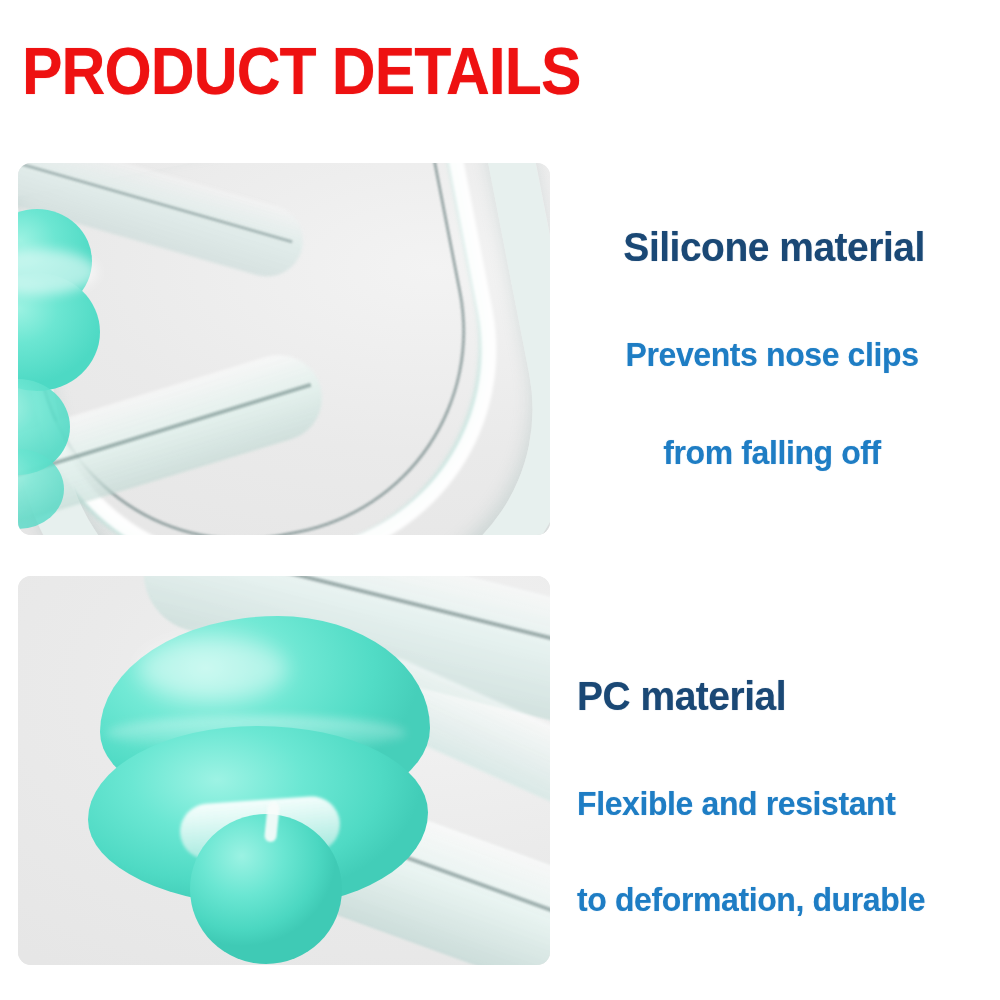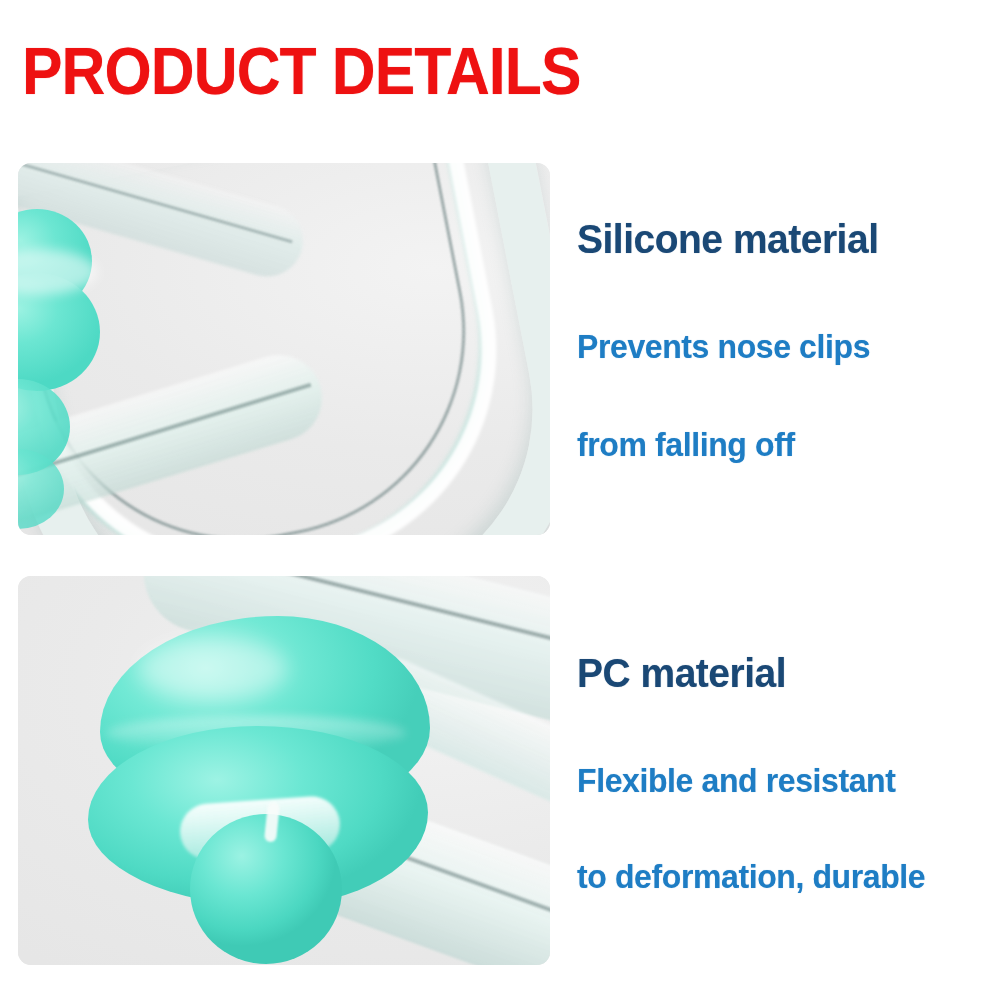--- a/index.html
+++ b/index.html
@@ -301,22 +301,22 @@
     border-radius: 50%;
     filter: blur(10px);
   }
 
   
   .copy {
     position: absolute;
     left: 577px;
     width: 415px;
   }
-  .copy-silicone { top: 216px; }
-  .copy-pc       { top: 650px; }
+  .copy-silicone { top: 224px; text-align: center; }
+  .copy-pc       { top: 673px; }
 
   .heading {
     font-family: "Liberation Sans", sans-serif;
     font-weight: bold;
     font-size: 41px;
     line-height: 46px;
     color: #1A4875;
     letter-spacing: -0.5px;
     transform: scaleX(0.95);
     transform-origin: left center;

